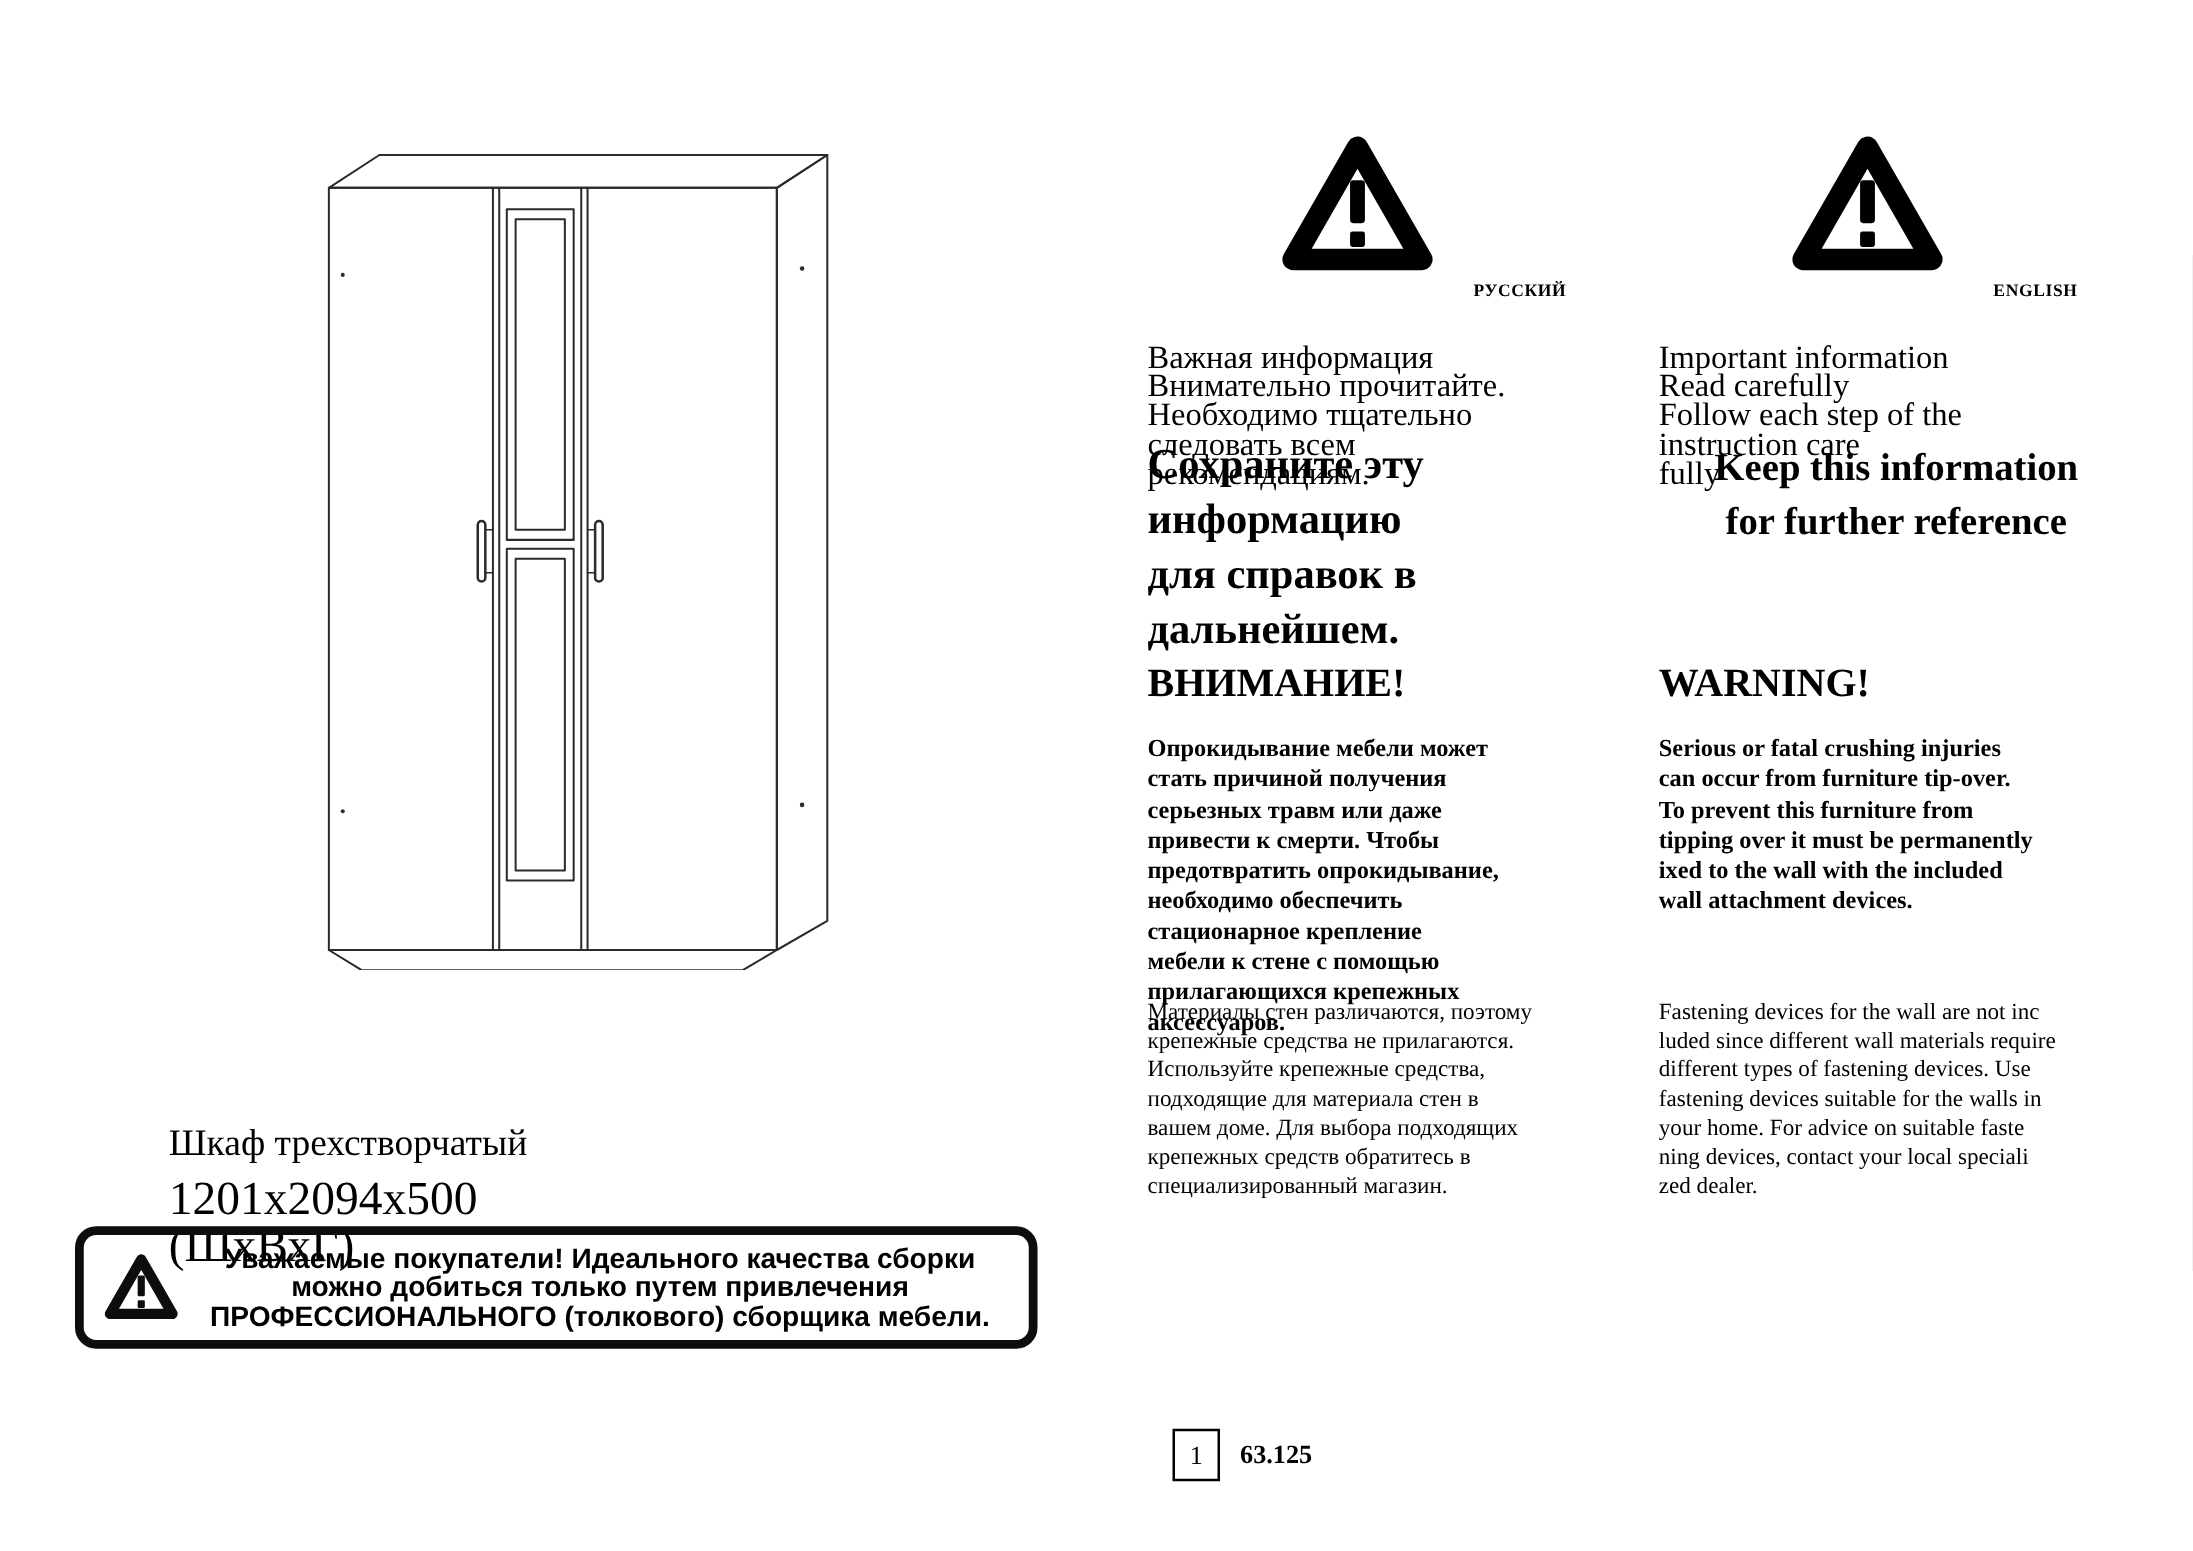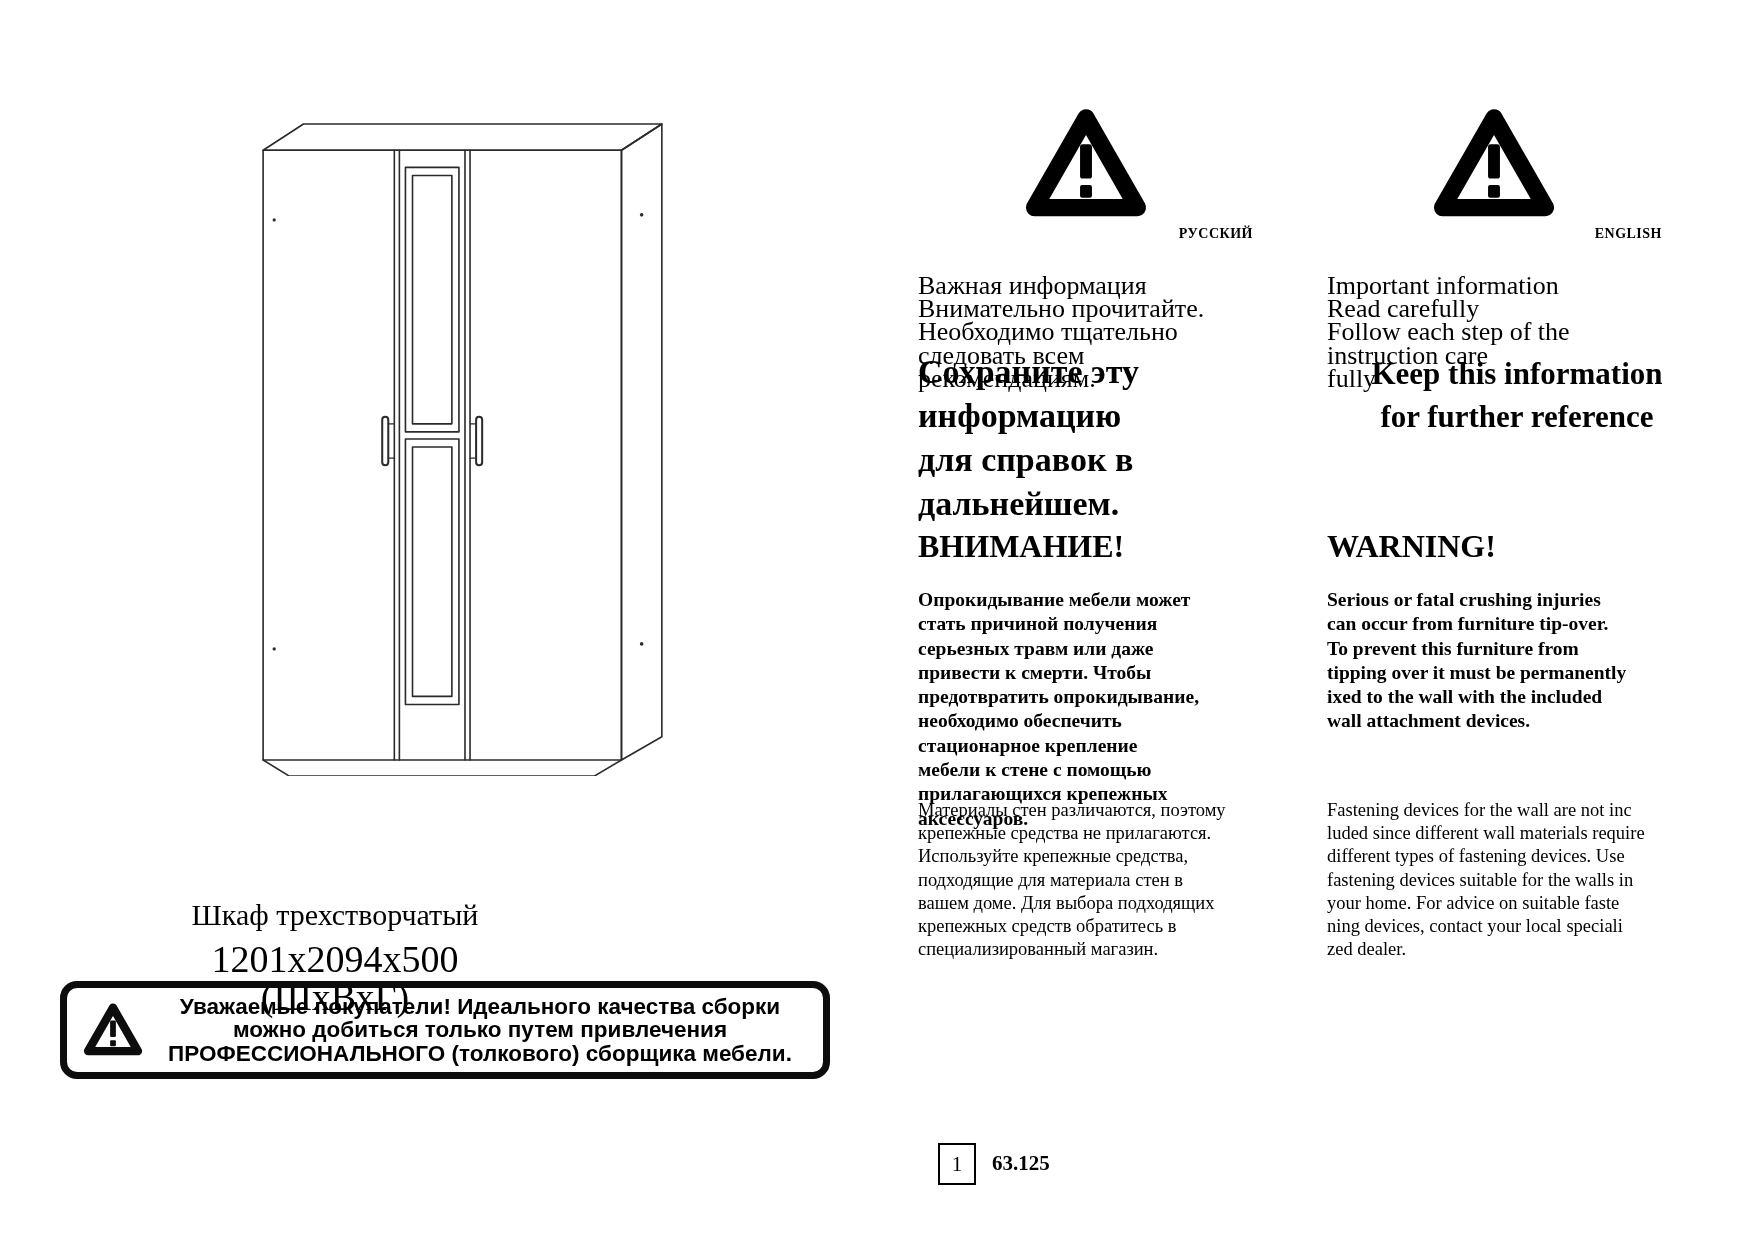--- a/index.html
+++ b/index.html
@@ -6,21 +6,21 @@
   .page{
     position:relative;
     width:1754px;height:1241px;
     background:#ffffff;
     overflow:hidden;
     font-family:"Liberation Serif","DejaVu Serif",serif;
     color:#000;
   }
   .abs{position:absolute;}
   .prelines{white-space:pre-line;}
-  .center{text-align:center;}
+  .center{}
 
   
   .drawing{left:253px;top:108px;width:424px;height:668px;}
   .drawing svg{display:block;width:100%;height:100%;}
   .product-title{left:135px;top:895px;width:400px;font-size:30px;line-height:40px;}
   .product-dims{left:135px;top:940px;width:400px;font-size:38px;line-height:38px;}
 
   
   .notice-box{
     left:60px;top:981px;width:756px;height:84px;

